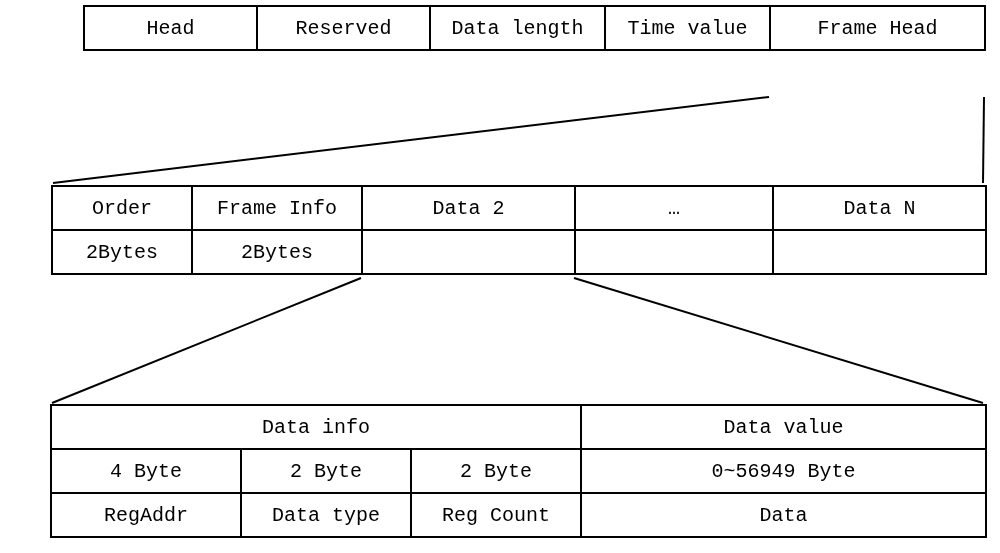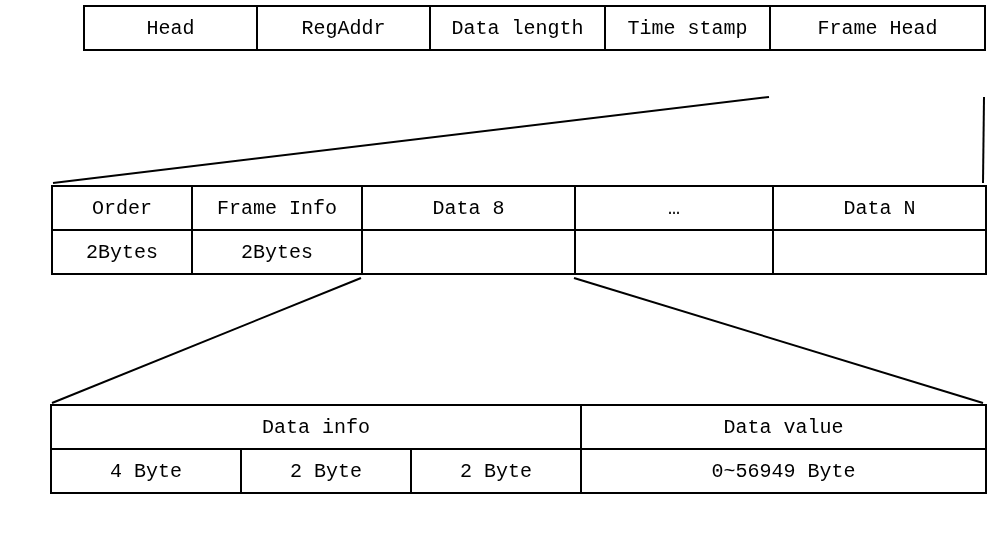--- a/index.html
+++ b/index.html
@@ -44,23 +44,23 @@
     <colgroup>
       <col style="width:173px">
       <col style="width:173px">
       <col style="width:175px">
       <col style="width:165px">
       <col style="width:215px">
     </colgroup>
     <tbody>
         <tr>
       <td>Head</td>
-      <td>RegAddr</td>
+      <td>Reserved</td>
       <td>Data length</td>
-      <td>Time stamp</td>
+      <td>Time value</td>
       <td>Frame Head</td>
     </tr>
   </tbody>
     </table>
 </div>
 
 <svg class="connector" style="left:50px; top:95px; width:940px; height:90px;">
   <line x1="719" y1="2" x2="3" y2="88" stroke="#000" stroke-width="2"></line>
   <line x1="934" y1="2" x2="933" y2="88" stroke="#000" stroke-width="2"></line>
 </svg>
@@ -71,21 +71,21 @@
       <col style="width:140px">
       <col style="width:170px">
       <col style="width:213px">
       <col style="width:198px">
       <col style="width:213px">
     </colgroup>
     <tbody>
         <tr>
       <td>Order</td>
       <td>Frame Info</td>
-      <td>Data 8</td>
+      <td>Data 2</td>
       <td>…</td>
       <td>Data N</td>
     </tr>
     <tr>
       <td>2Bytes</td>
       <td>2Bytes</td>
       <td></td>
       <td></td>
       <td></td>
     </tr>
@@ -110,15 +110,21 @@
         <tr>
       <td colspan="3">Data info</td>
       <td>Data value</td>
     </tr>
     <tr>
       <td>4 Byte</td>
       <td>2 Byte</td>
       <td>2 Byte</td>
       <td>0~56949 Byte</td>
     </tr>
+    <tr>
+      <td>RegAddr</td>
+      <td>Data type</td>
+      <td>Reg Count</td>
+      <td>Data</td>
+    </tr>
   </tbody>
     </table>
 </div>
 
 </body></html>

